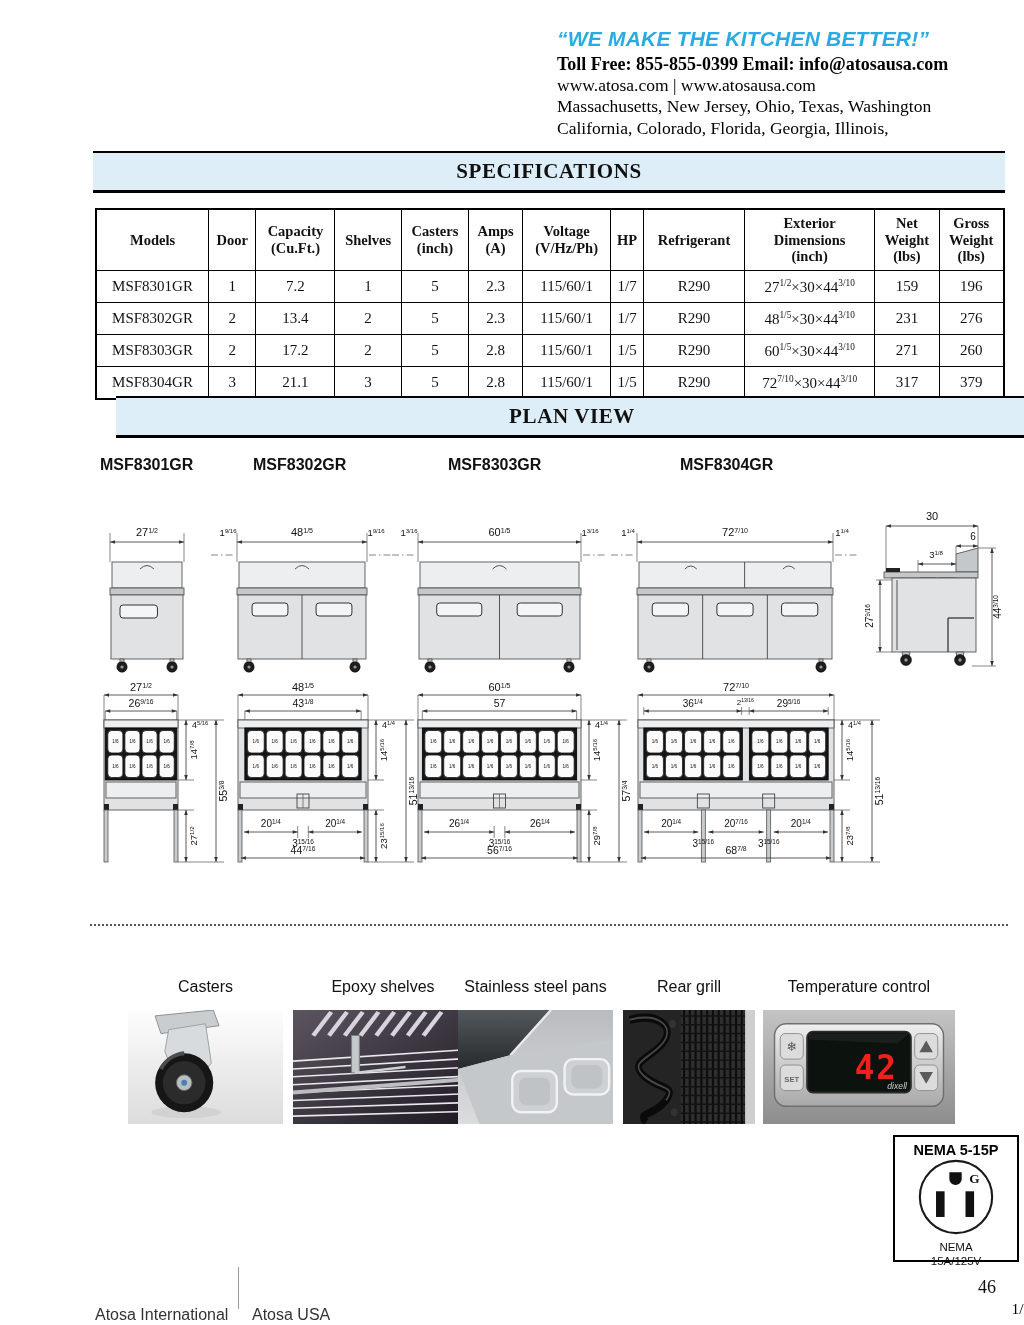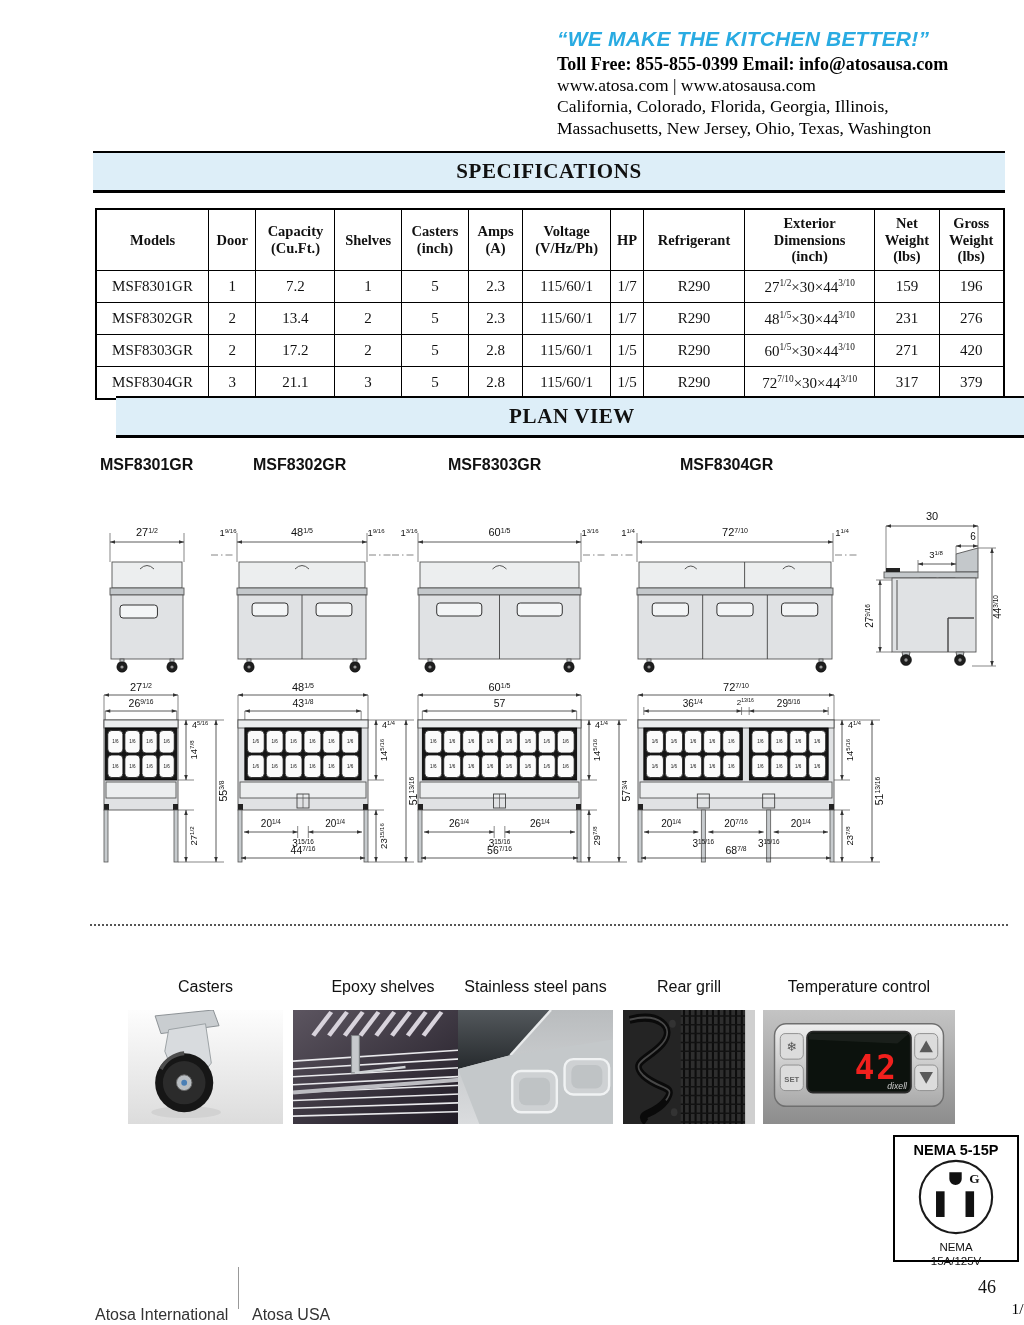--- a/index.html
+++ b/index.html
@@ -75,22 +75,22 @@
 </style>
 </head>
 <body>
 
 <div class="page">
 
   <div class="head-text">
     <div class="tagline">“WE MAKE THE KITCHEN BETTER!”</div>
     <div class="contact">Toll Free: 855-855-0399 Email: info@atosausa.com</div>
     <div class="webline">www.atosa.com | www.atosausa.com</div>
+    <div class="locline">Massachusetts, New Jersey, Ohio, Texas, Washington</div>
     <div class="locline">California, Colorado, Florida, Georgia, Illinois,</div>
-    <div class="locline">Massachusetts, New Jersey, Ohio, Texas, Washington</div>
   </div>
 
   <div class="band band-spec">
     <span>SPECIFICATIONS</span>
   </div>
 
   <table class="spec" id="specTable">
       <thead>
         <tr>
           <th>Models</th>
@@ -151,21 +151,21 @@
           <td>2</td>
           <td>17.2</td>
           <td>2</td>
           <td>5</td>
           <td>2.8</td>
           <td>115/60/1</td>
           <td>1/5</td>
           <td>R290</td>
           <td>60<sup>1/5</sup>×30×44<sup>3/10</sup></td>
           <td>271</td>
-          <td>420</td>
+          <td>260</td>
         </tr>
         <tr>
           <td>MSF8304GR</td>
           <td>3</td>
           <td>21.1</td>
           <td>3</td>
           <td>5</td>
           <td>2.8</td>
           <td>115/60/1</td>
           <td>1/5</td>

